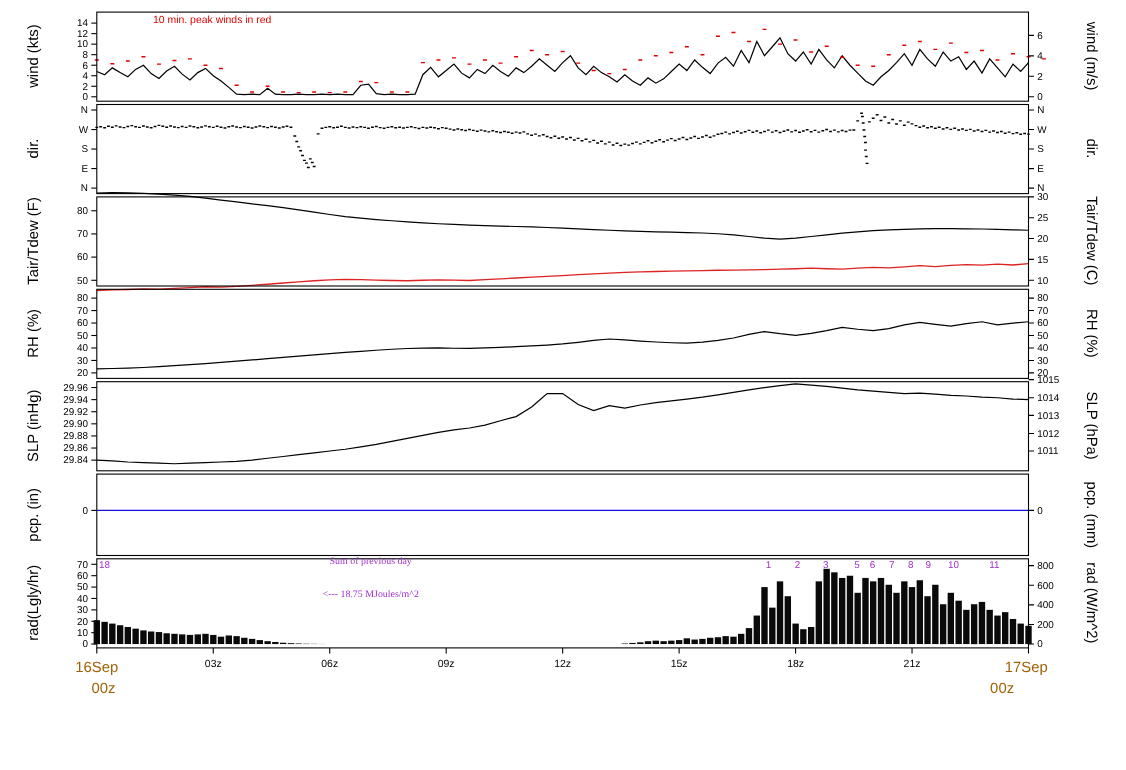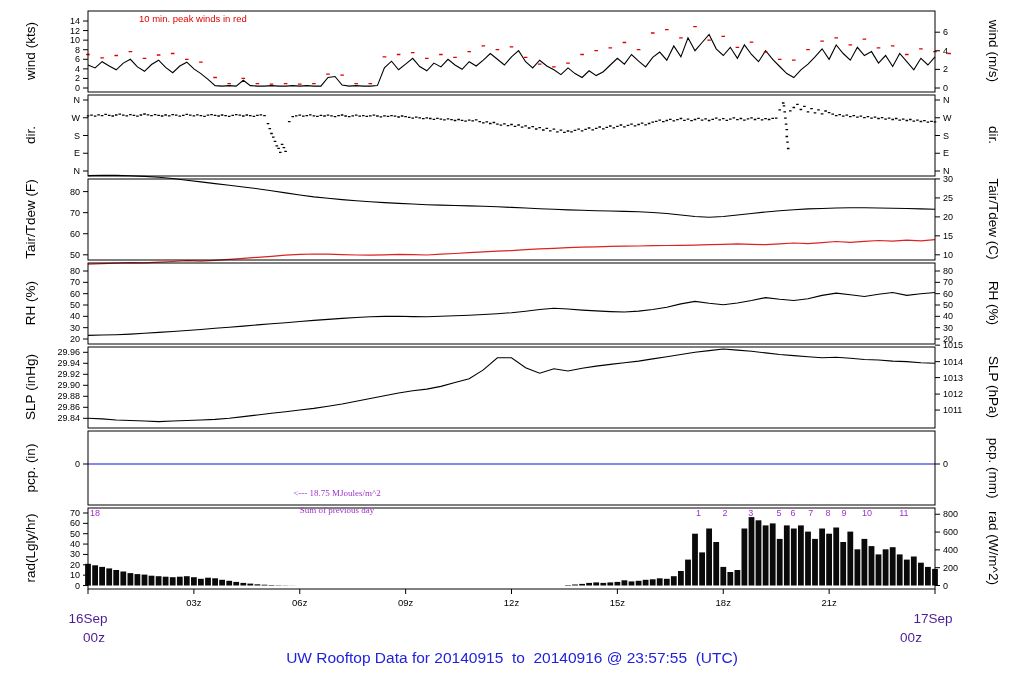--- a/index.html
+++ b/index.html
@@ -3,21 +3,21 @@
 <meta charset="utf-8">
 <style>
   html,body{margin:0;padding:0;background:#fff;}
   body{font-family:"Liberation Sans", sans-serif;}
   #fig{position:relative;width:1024px;height:700px;background:#fff;overflow:hidden;}
   #plot{position:absolute;left:0;top:0;}
   svg text{font-family:"Liberation Sans", sans-serif;fill:#000;}
   .ylab{position:absolute;white-space:nowrap;font-size:13.5px;color:#000;}
   .ylab.left{transform:translate(-50%,-50%) rotate(-90deg);}
   .ylab.right{transform:translate(-50%,-50%) rotate(90deg);}
-  .xdate{position:absolute;color:#4c1d95;font-size:13.5px;transform:translateX(-50%);white-space:nowrap;margin-top:12px;}
+  .xdate{position:absolute;color:#a16207;font-size:13.5px;transform:translateX(-50%);white-space:nowrap;}
   .note-red{position:absolute;color:#e00000;font-size:9.5px;white-space:nowrap;margin-left:35px;}
   .note-purple{position:absolute;color:#a030cc;font-size:9px;white-space:nowrap;transform:translateX(-50%);font-family:Liberation Serif, serif;}
   #title{position:absolute;left:512px;top:649px;transform:translateX(-50%);color:#2222dd;font-size:15.5px;white-space:pre;}
 </style>
 </head>
 <body>
 
 <div id="fig">
   <svg id="plot" width="1024" height="700">
       <g>
@@ -319,21 +319,20 @@
   <div class="ylab right" style="left:993px;top:51px;">wind (m/s)</div>
   <div class="ylab right" style="left:993px;top:135px;">dir.</div>
   <div class="ylab right" style="left:993px;top:219px;">Tair/Tdew (C)</div>
   <div class="ylab right" style="left:993px;top:303px;">RH (%)</div>
   <div class="ylab right" style="left:993px;top:387px;">SLP (hPa)</div>
   <div class="ylab right" style="left:993px;top:468px;">pcp. (mm)</div>
   <div class="ylab right" style="left:993px;top:548px;">rad (W/m^2)</div>
 
   <div class="note-red" style="left:104px;top:13px;">10 min. peak winds in red</div>
   <div class="note-purple" style="left:337px;top:505px;">Sum of previous day</div>
-  <div class="note-purple" style="left:337px;top:488px;">&lt;--- 18.75 MJoules/m^2</div>
+  <div class="note-purple" style="left:337px;top:535px;">&lt;--- 18.75 MJoules/m^2</div>
 
   <div class="xdate" style="left:88px;top:599px;">16Sep</div>
   <div class="xdate" style="left:94px;top:618px;">00z</div>
   <div class="xdate" style="left:933px;top:599px;">17Sep</div>
   <div class="xdate" style="left:911px;top:618px;">00z</div>
 
-  <div id="title">UW Rooftop Data for 20140915  to  20140916 @ 23:57:55  (UTC)</div>
 </div>
 
 </body></html>

